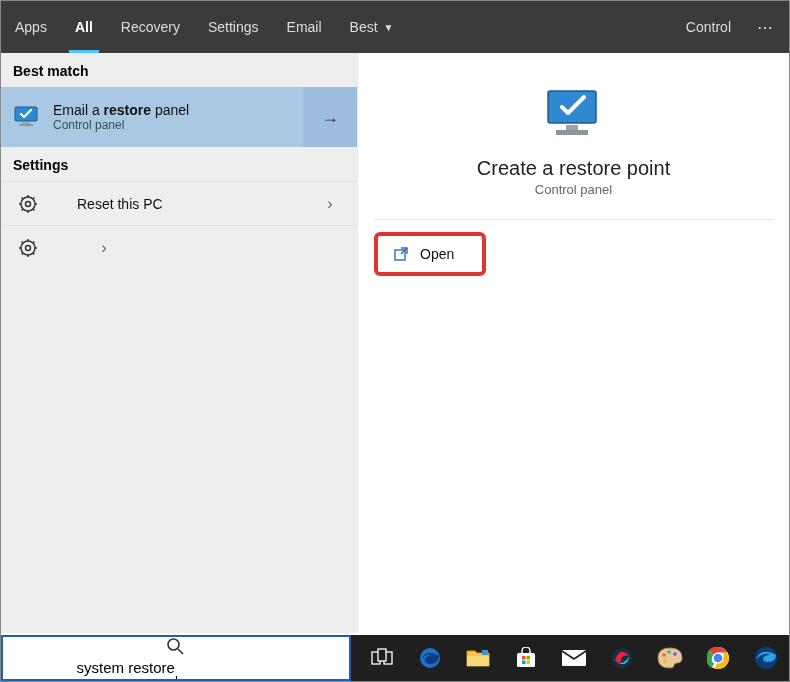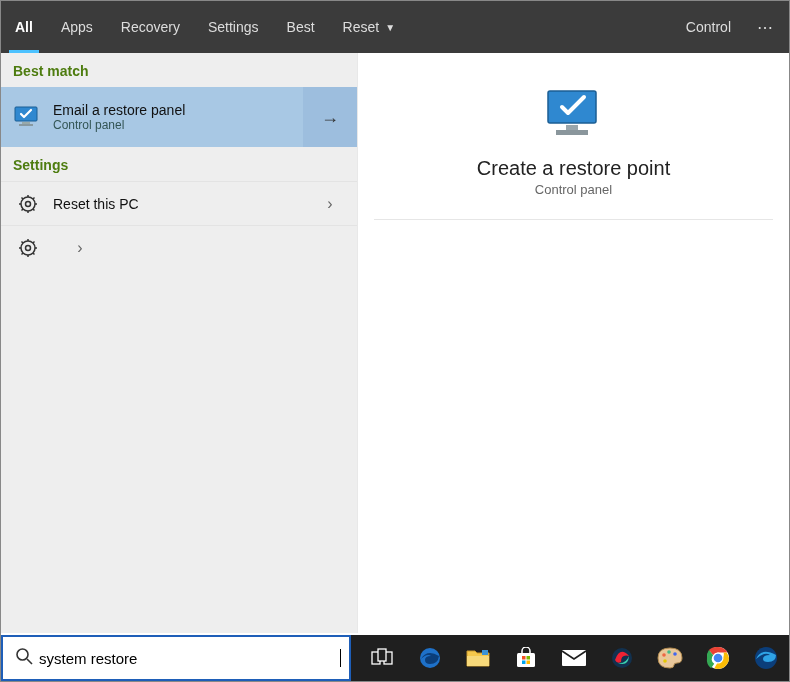--- a/index.html
+++ b/index.html
@@ -15,71 +15,71 @@
     .topbar .spacer { flex: 1; }
     .topbar .feedback { padding: 0 12px; cursor: pointer; }
     .topbar .more-dots { padding: 0 14px; cursor: pointer; font-size: 16px; letter-spacing: 2px; }
     .chev-down { margin-left: 6px; font-size: 10px; }
 
     
     .main { flex: 1; display: flex; min-height: 0; }
 
     
     .left { width: 356px; background: #eeeeee; display: flex; flex-direction: column; }
-    .section-header { font-weight: 700; font-size: 14px; padding: 10px 12px 8px; color: #4d7c0f; }
+    .section-header { font-weight: 700; font-size: 14px; padding: 10px 12px 8px; color: #000000; }
     .result-row { display: flex; align-items: center; height: 60px; padding: 0 0 0 12px; }
     .result-row .arrow-cell { width: 54px; height: 100%; display: flex; align-items: center; justify-content: center; font-size: 18px; color: #333; }
     .best-match { background: #a8c8e4; }
     .best-match .arrow-cell { background: #9dbede; }
     .result-icon { width: 30px; display: flex; align-items: center; justify-content: center; margin-right: 10px; }
     .result-text { flex: 1; }
     .result-title { font-size: 14px; color: #111; }
     .result-sub { font-size: 12px; color: #355; margin-top: 0px; }
-    .settings-item { height: 44px; border-top: 1px solid #e3e3e3; }
+    .settings-item { height: 44px; border-top: 1px solid #e3e3e3; gap: 24px; }
     .settings-item .result-title { font-size: 14px; }
     .settings-item .arrow-cell { background: transparent; color: #666; font-size: 16px; }
 
     .settings-icon svg, .monitor-icon svg { display:block; }
 
     
     .right { flex: 1; background: #fff; display: flex; flex-direction: column; padding: 16px 16px 0 16px; border-left: 1px solid #e8e8e8; }
     .detail-top { display: flex; flex-direction: column; align-items: center; padding: 18px 0 22px; border-bottom: 1px solid #e6e6e6; }
     .detail-title { font-size: 20px; margin-top: 14px; color: #222; }
     .detail-sub { font-size: 13px; color: #666; margin-top: 2px; }
     .open-wrap { margin-top: 4px; padding: 8px 0; }
     .open-btn { display: inline-flex; align-items: center; gap: 10px; border: 4px solid #e0352f; border-radius: 6px; padding: 10px 28px 10px 16px; background: #fff; cursor: pointer; font-size: 14px; color: #111; }
     .open-icon { color: #2b6fb5; display: inline-flex; }
 
     .monitor-big svg { display:block; }
 
     
     .bottom { display: flex; height: 48px; border-top: 2px solid #fff; }
-    .searchbox { width: 356px; background: #fff; border: 2px solid #1e5eb8; display: flex; align-items: center; padding: 0 8px; }
+    .searchbox { width: 356px; background: #fff; border: 2px solid #1e5eb8; display: flex; align-items: center; padding: 0 8px; flex-direction: column; }
     .searchbox .mag { color: #333; margin: 0 6px 0 4px; }
     .searchbox input { border: none; outline: none; flex: 1; font-size: 15px; font-family: inherit; }
     .caret { display:inline-block; width:1px; height:18px; background:#000; vertical-align:middle; margin-left:1px; animation: blink 1s steps(1) infinite; }
     @keyframes blink { 50% { opacity: 0; } }
 
     .taskbar { flex: 1; background: #1f1f1f; display: flex; align-items: center; padding-left: 8px; gap: 2px; }
     .tbitem { width: 46px; height: 40px; display: flex; align-items: center; justify-content: center; cursor: pointer; color: #fff; }
 
-    .bold { font-weight: 400; text-align: center; }
+    .bold { font-weight: 700; text-align: center; }
   </style>
 </head>
 <body>
 <div class="root">
 
   <div class="topbar">
+    <div class="tab">Apps</div>
     <div class="tab active active-underline">All</div>
-    <div class="tab">Apps</div>
     <div class="tab">Recovery</div>
     <div class="tab">Settings</div>
-    <div class="tab">Best</div>
+    <div class="tab">Email</div>
     <div class="tab">
-      <span>Reset</span>
+      <span>Best</span>
       <span class="chev-down">▼</span>
     </div>
     <div class="spacer"></div>
     <div class="feedback">Control</div>
     <div class="more-dots">⋯</div>
   </div>
 
   <div class="main">
 
     <div class="left">
@@ -154,20 +154,32 @@
           <svg width="64" height="56" viewBox="0 0 64 56">
             <rect x="6" y="4" width="48" height="32" rx="2" fill="#2f88d0" stroke="#1b5e94" stroke-width="1.5"></rect>
             <path d="M20 20 l6 6 l16 -16" stroke="#fff" stroke-width="4" fill="none" stroke-linecap="round" stroke-linejoin="round"></path>
             <rect x="24" y="38" width="12" height="5" fill="#9aa6ac"></rect>
             <rect x="14" y="43" width="32" height="5" fill="#8a969c"></rect>
           </svg>
         </span>
         <div class="detail-title">Create a restore point</div>
         <div class="detail-sub">Control panel</div>
       </div>
+      <div class="open-wrap">
+        <div class="open-btn">
+          <span class="open-icon">
+            <svg width="16" height="16" viewBox="0 0 16 16">
+                <rect x="1" y="4" width="10" height="10" fill="none" stroke="#2b6fb5" stroke-width="1.4"></rect>
+                <path d="M7 2 h6 v6" fill="none" stroke="#2b6fb5" stroke-width="1.4"></path>
+                <path d="M13 2 L7 8" stroke="#2b6fb5" stroke-width="1.4"></path>
+              </svg>
+          </span>
+          <span>Open</span>
+        </div>
+      </div>
     </div>
   </div>
 
   <div class="bottom">
     <div class="searchbox">
       <span class="mag">
         <svg width="18" height="18" viewBox="0 0 18 18">
             <circle cx="7.5" cy="7.5" r="5.5" fill="none" stroke="#333" stroke-width="1.6"></circle>
             <line x1="12" y1="12" x2="17" y2="17" stroke="#333" stroke-width="1.6"></line>
           </svg>

